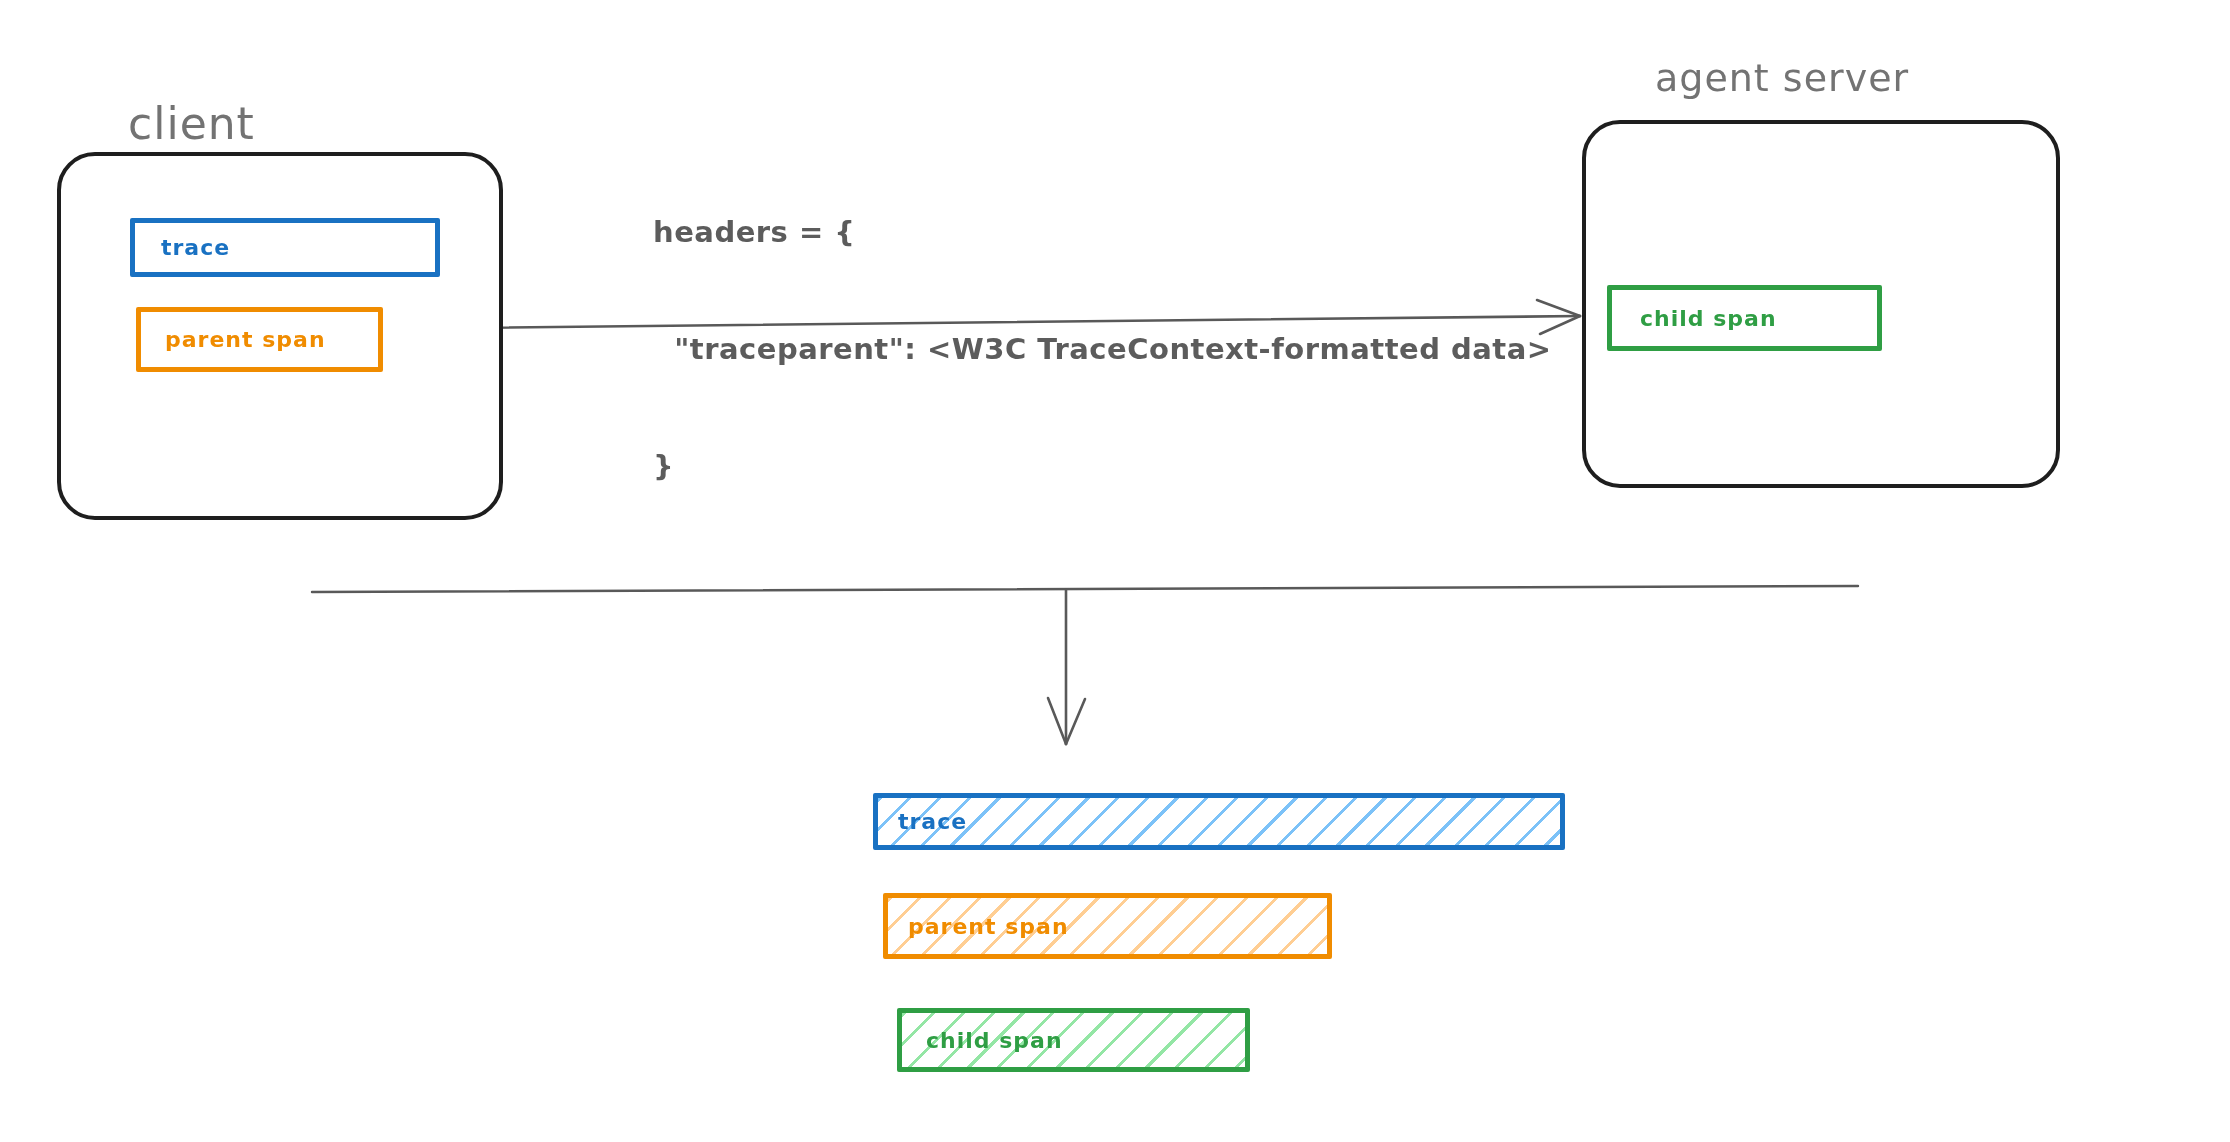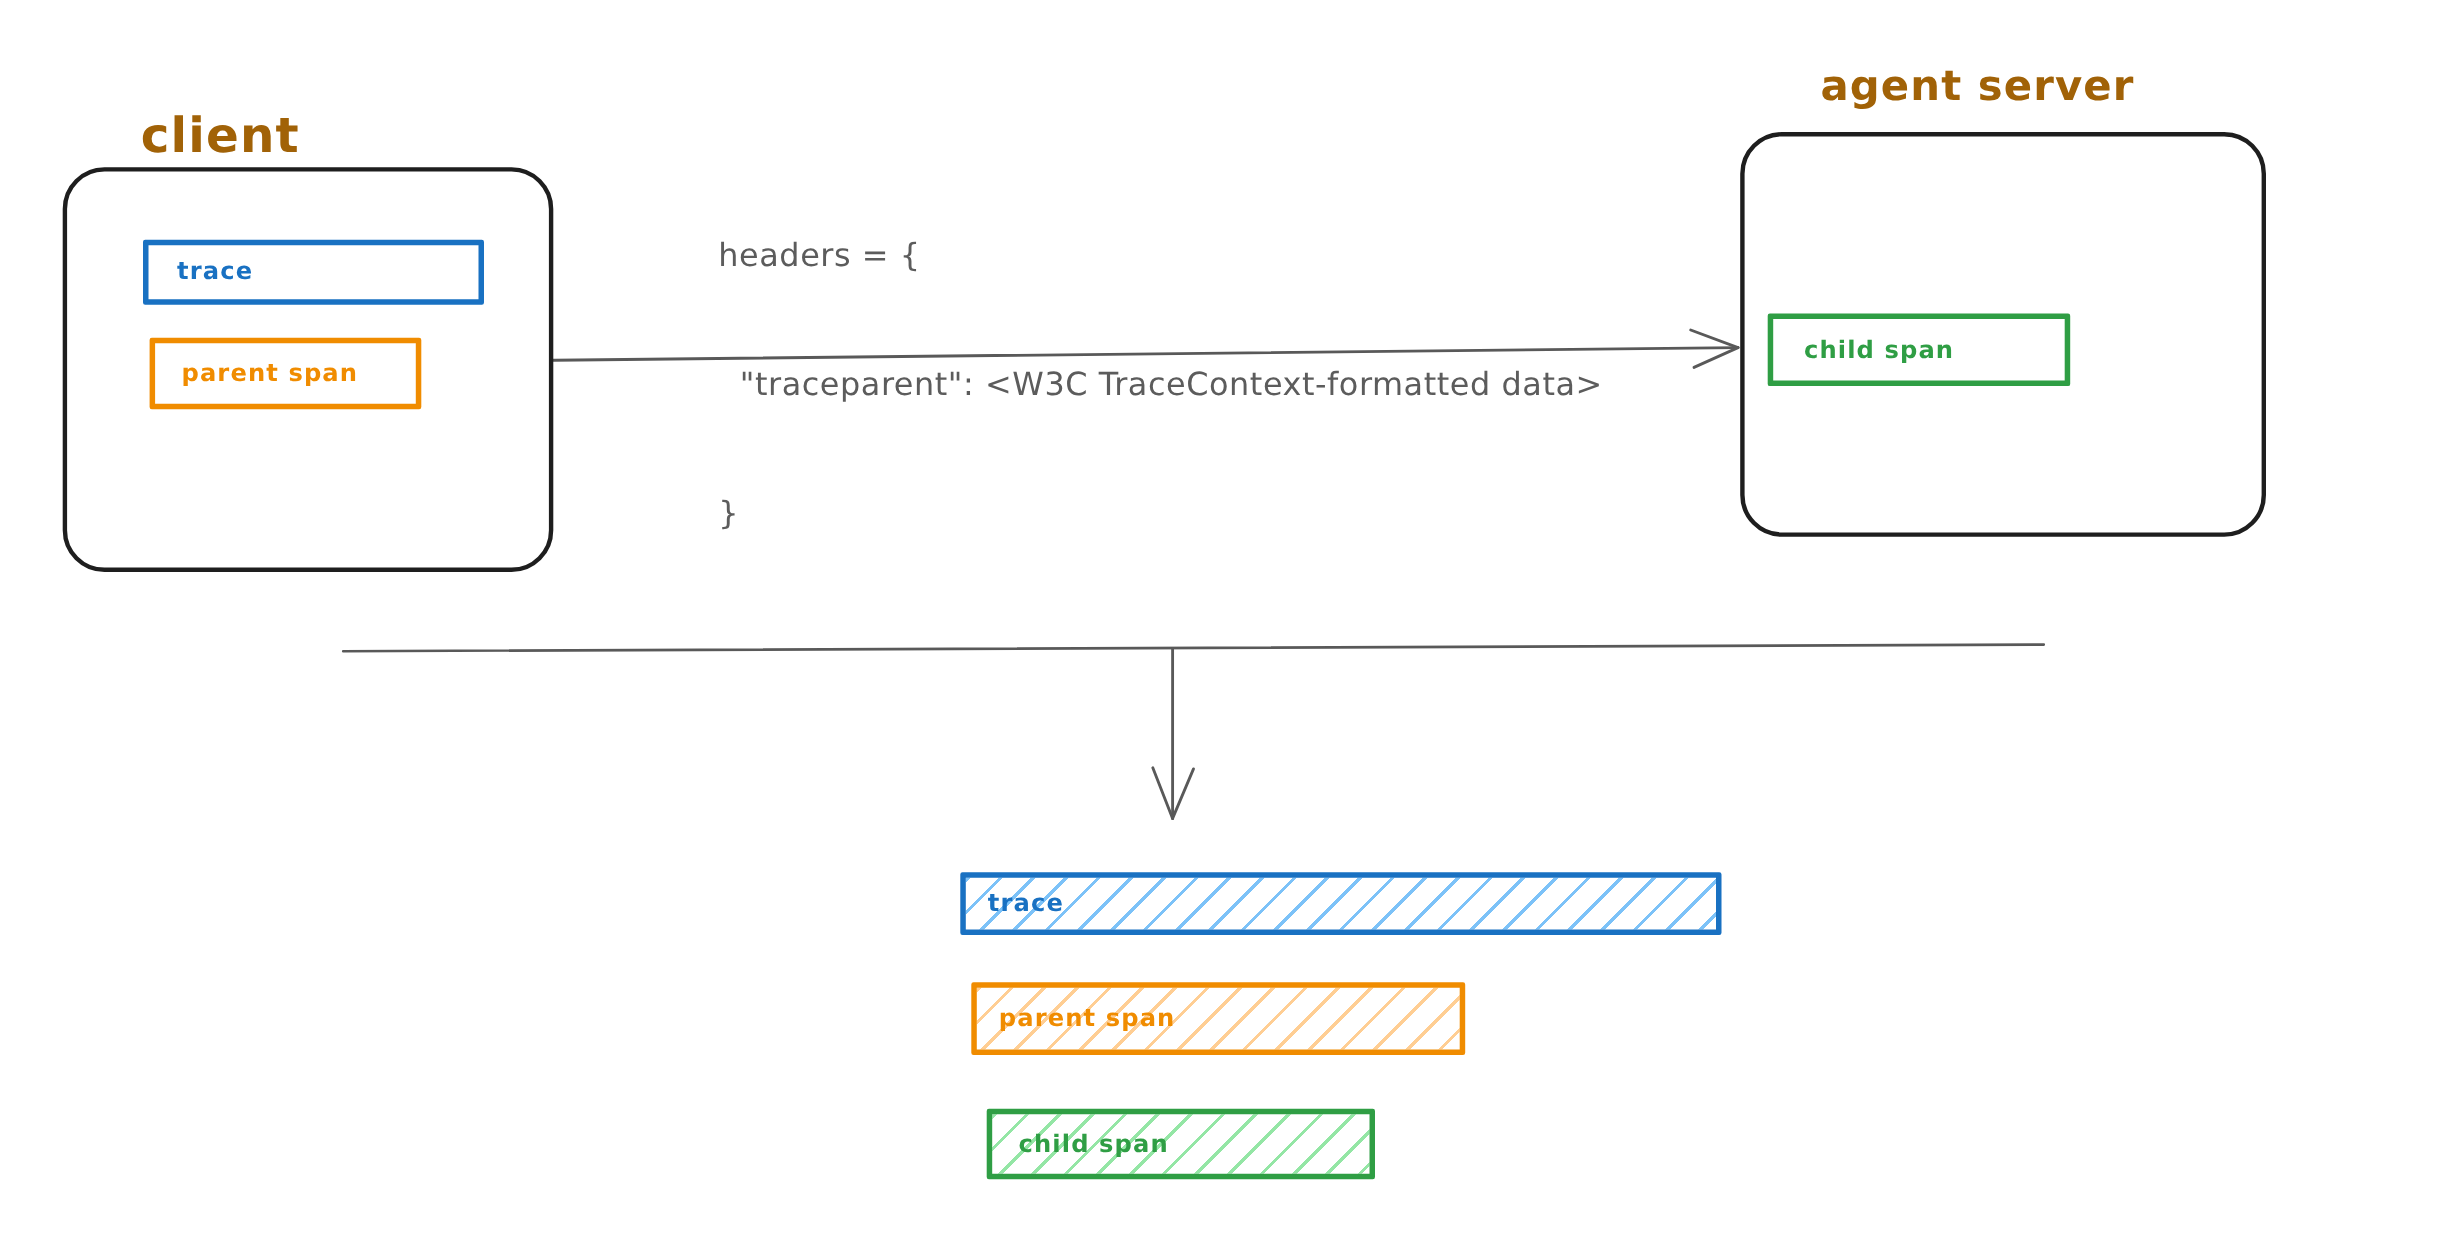--- a/index.html
+++ b/index.html
@@ -13,22 +13,22 @@
   }
   .abs { position: absolute; box-sizing: border-box; }
 
   
   .sys-box {
     border: 4px solid #1e1e1e;
     border-radius: 38px;
     background: #ffffff;
   }
   .sys-title {
-    color: #a16207;
-    font-weight: 700;
+    color: #737373;
+    font-weight: 400;
     letter-spacing: 1px;
     white-space: nowrap;
   }
 
   
   .span-box {
     background: #ffffff;
     border-radius: 2px;
     display: flex;
     align-items: center;
@@ -62,21 +62,21 @@
     border: 5px solid #2f9e44;
     background: repeating-linear-gradient(135deg,
       #94e6a5 0px, #94e6a5 3px, transparent 3px, transparent 21px);
   }
 
   
   .annotation {
     color: #5c5c5c;
     font-size: 29px;
     line-height: 39px;
-    font-weight: 400;
+    font-weight: 700;
     letter-spacing: 0.5px;
     white-space: pre;
   }
 
   svg.overlay { position: absolute; left: 0; top: 0; pointer-events: none; }
 </style>
 </head>
 <body>
 
 <div class="canvas">

